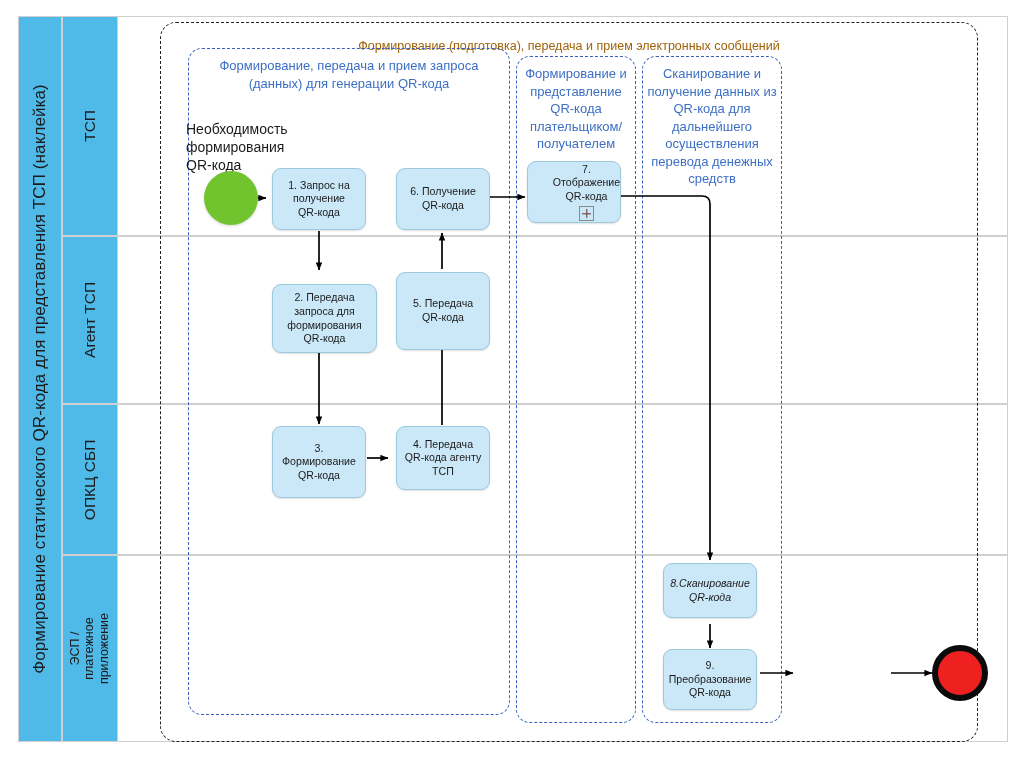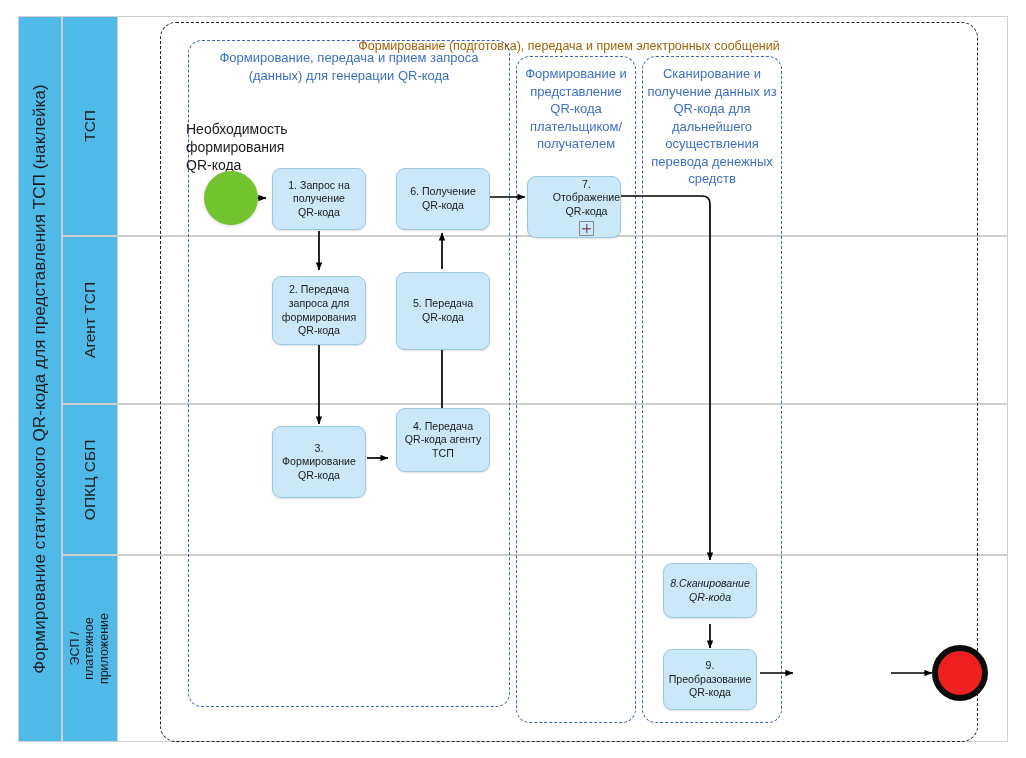--- a/index.html
+++ b/index.html
@@ -224,21 +224,21 @@
 
   <div class="lane-body" style="top:16px;  height:220px;"></div>
   <div class="lane-body" style="top:236px; height:168px;"></div>
   <div class="lane-body" style="top:404px; height:151px;"></div>
   <div class="lane-body" style="top:555px; height:187px;"></div>
 
   <div class="group-outer" style="left:160px; top:22px; width:818px; height:720px;">
     <div class="group-outer-label">Формирование (подготовка), передача и прием электронных сообщений</div>
   </div>
 
-  <div class="group-inner" style="left:188px; top:40px; width:322px; height:667px;">
+  <div class="group-inner" style="left:188px; top:48px; width:322px; height:667px;">
     <div class="group-inner-label">Формирование, передача и прием запроса (данных) для генерации QR-кода</div>
   </div>
 
   <div class="group-inner" style="left:642px; top:56px; width:140px; height:667px;">
     <div class="group-inner-label">Сканирование и получение данных из QR-кода для дальнейшего осуществления перевода денежных средств</div>
   </div>
 
   <div class="group-inner" style="left:516px; top:56px; width:120px; height:667px;">
     <div class="group-inner-label">Формирование и представление QR-кода плательщиком/ получателем</div>
   </div>
@@ -282,44 +282,44 @@
     <span class="task-label">1. Запрос на
 получение
 QR-кода</span>
   </div>
 
   <div class="task" style="left:396px; top:168px; width:94px; height:62px;">
     <span class="task-label">6. Получение
 QR-кода</span>
   </div>
 
-  <div class="task" style="left:527px; top:176px; width:94px; height:62px;padding-left:25px;">
+  <div class="task" style="left:527px; top:161px; width:94px; height:62px;padding-left:25px;">
     <span class="task-label">7. Отображение
 QR-кода</span>
     <span class="subprocess-marker"></span>
   </div>
 
-  <div class="task" style="left:272px; top:276px; width:94px; height:69px;">
+  <div class="task" style="left:272px; top:284px; width:105px; height:69px;">
     <span class="task-label">2. Передача
 запроса для
 формирования
 QR-кода</span>
   </div>
 
   <div class="task" style="left:396px; top:272px; width:94px; height:78px;">
     <span class="task-label">5. Передача
 QR-кода</span>
   </div>
 
   <div class="task" style="left:272px; top:426px; width:94px; height:72px;">
     <span class="task-label">3. Формирование
 QR-кода</span>
   </div>
 
-  <div class="task" style="left:396px; top:408px; width:94px; height:64px;">
+  <div class="task" style="left:396px; top:426px; width:94px; height:64px;">
     <span class="task-label">4. Передача
 QR-кода агенту
 ТСП</span>
   </div>
 
   <div class="task" style="left:663px; top:563px; width:94px; height:55px;font-style:italic;">
     <span class="task-label">8.Сканирование
 QR-кода</span>
   </div>
 

